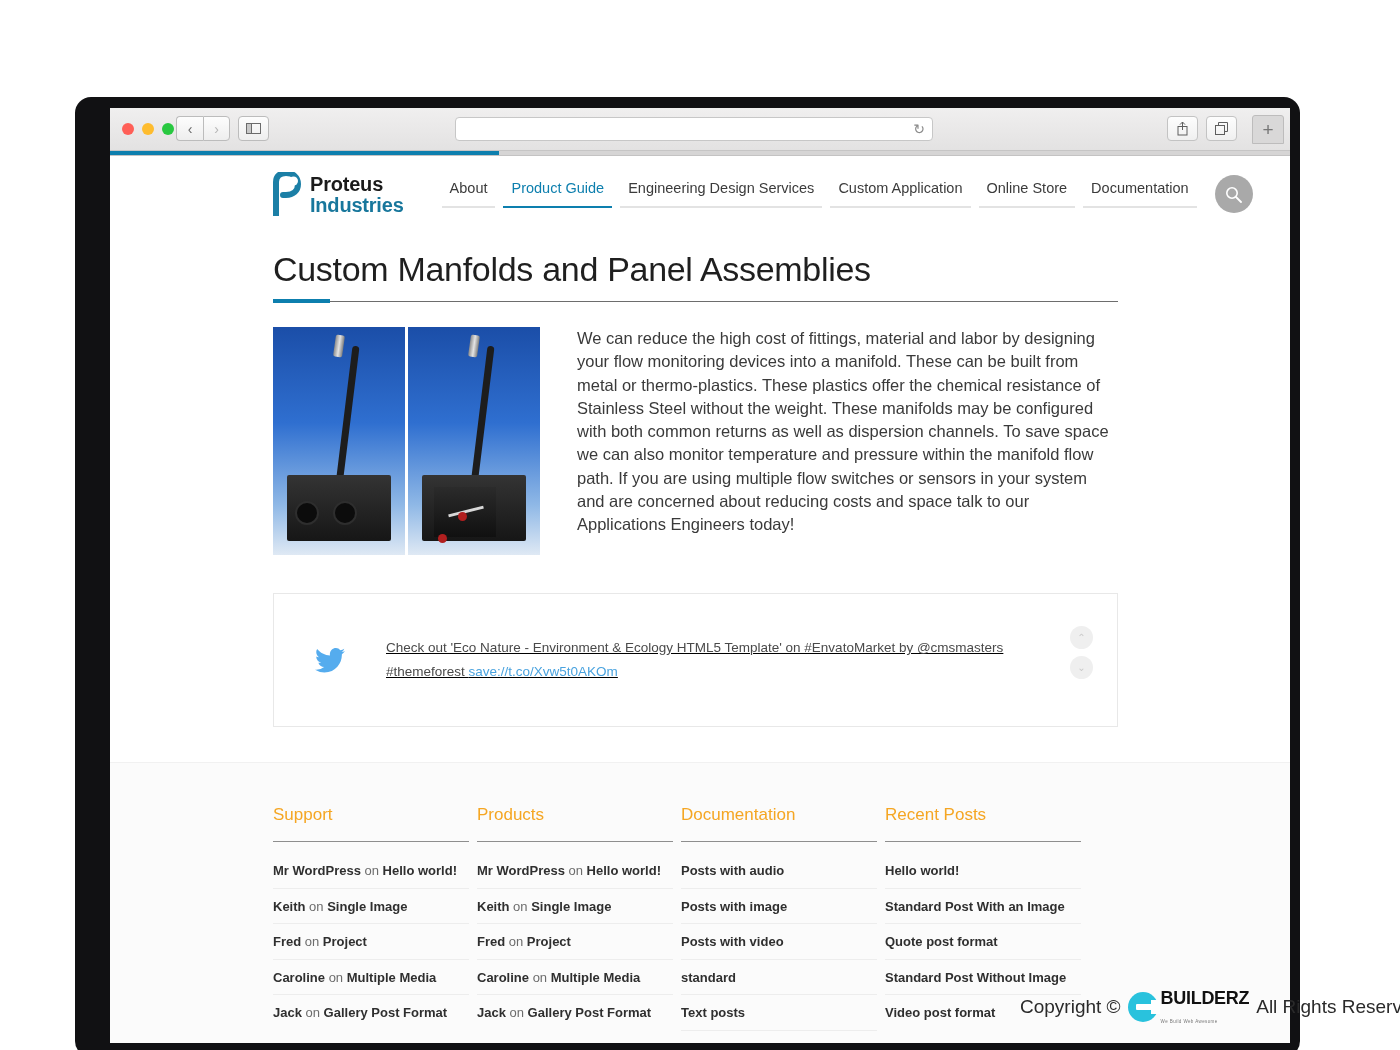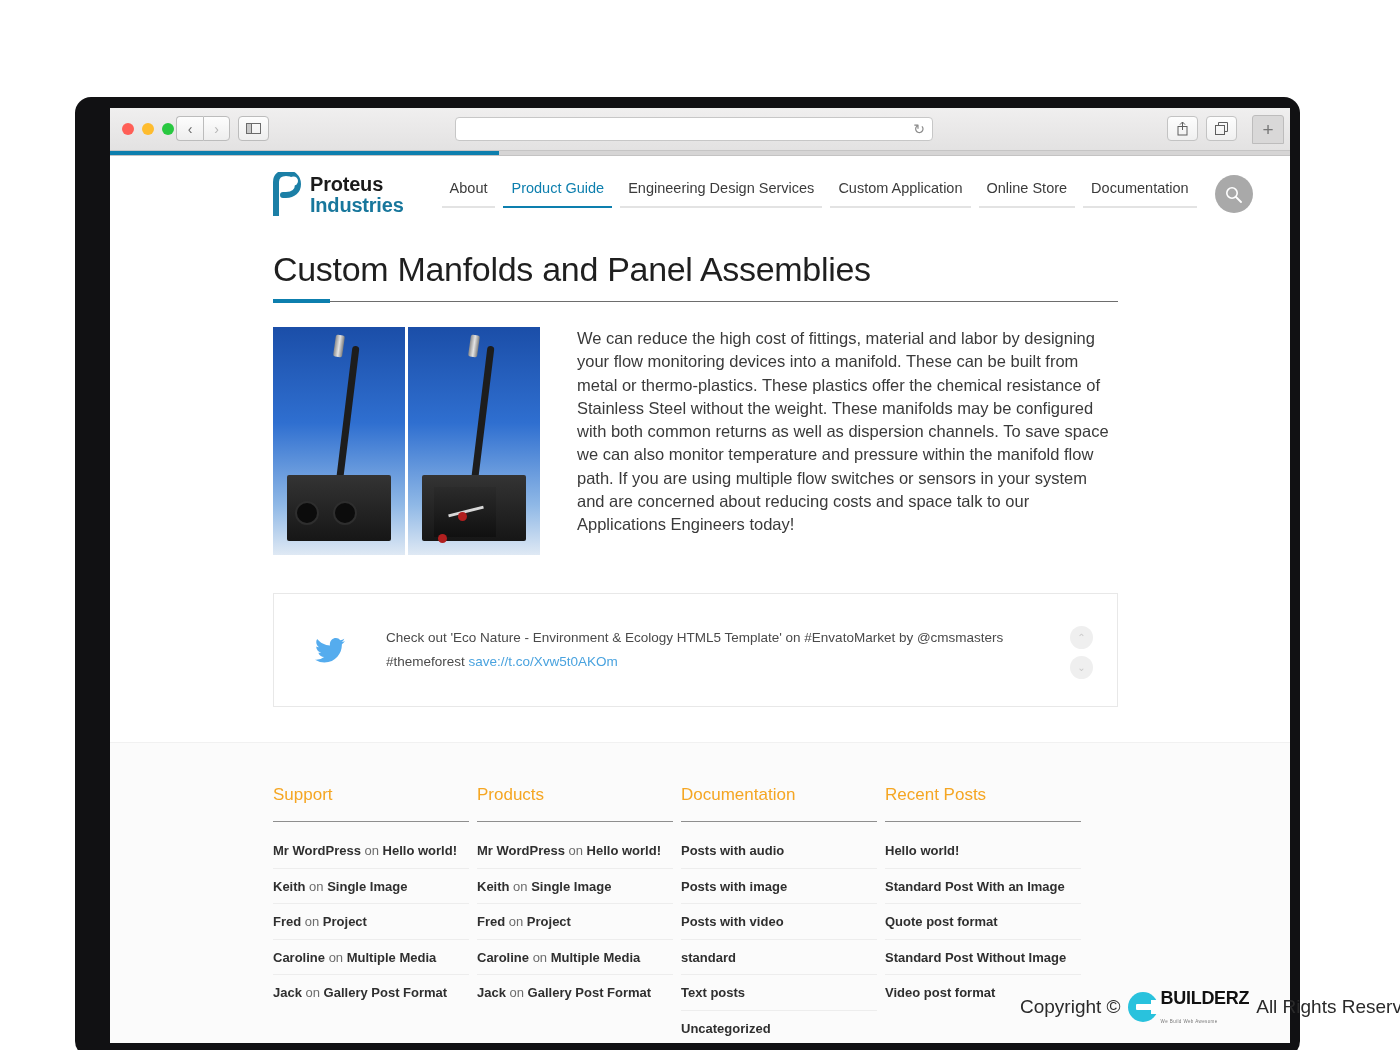--- a/index.html
+++ b/index.html
@@ -210,25 +210,25 @@
   .bodytext {
     width: 538px;
     font-size: 16.5px;
     line-height: 1.41;
     color: #3a3a3a;
   }
 
   
   .twcard {
     margin: 38px 0 0 163px;
-    width: 845px; height: 114px;
+    width: 845px; height: 134px;
     border: 1px solid #e8e8e8;
     background: #fff;
     position: relative;
-    display: flex; align-items: center;
+    display: flex; align-items: center; text-decoration: underline;
   }
   .twicon { width: 112px; display: flex; justify-content: center; }
   .twtext { font-size: 13.5px; line-height: 1.75; color: #4a4a4a; }
   .twtext a { color: #4aa3df; text-decoration: none; }
   .twnav {
     position: absolute; right: 24px; top: 32px;
     display: flex; flex-direction: column; gap: 7px;
   }
   .twnav div {
     width: 23px; height: 23px; border-radius: 50%;

